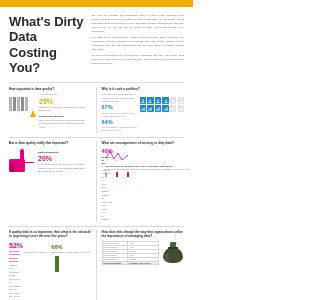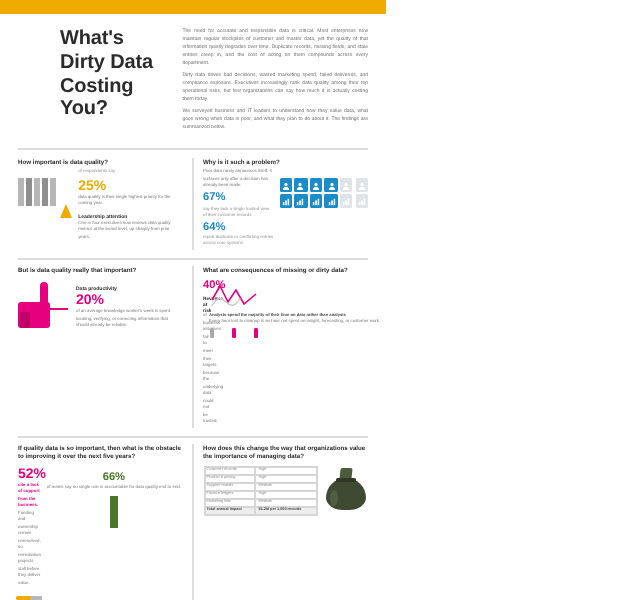--- a/index.html
+++ b/index.html
@@ -19,22 +19,22 @@
   
   .topbar { height:7px; width:100%; background:#F0AB00; }
 
   .inner { padding:0 9px; }
 
   
   .hero { display:flex; padding-top:7px; padding-bottom:7px; }
   .hero-left { width:47%; padding-right:5px; }
   .hero-right { width:53%; }
   .title {
-    font-size:10px; font-weight:bold; color:#2b2b2b;
-    line-height:1.18; letter-spacing:-0.08px;margin-left:21px;
+    font-size:13px; font-weight:bold; color:#2b2b2b;
+    line-height:1.18; letter-spacing:-0.08px;
   }
   .intro { font-size:2.5px; color:#6e6e6e; line-height:1.62; text-align:justify; }
   .intro p { margin-bottom:1.6px; }
 
   
   .row { display:flex; border-top:0.4px solid #dcdcdc; padding:3.5px 0 4px; }
   .col { width:50%; }
   .col.l { padding-right:5px; border-right:0.4px solid #dcdcdc; }
   .col.r { padding-left:5px; }
 

